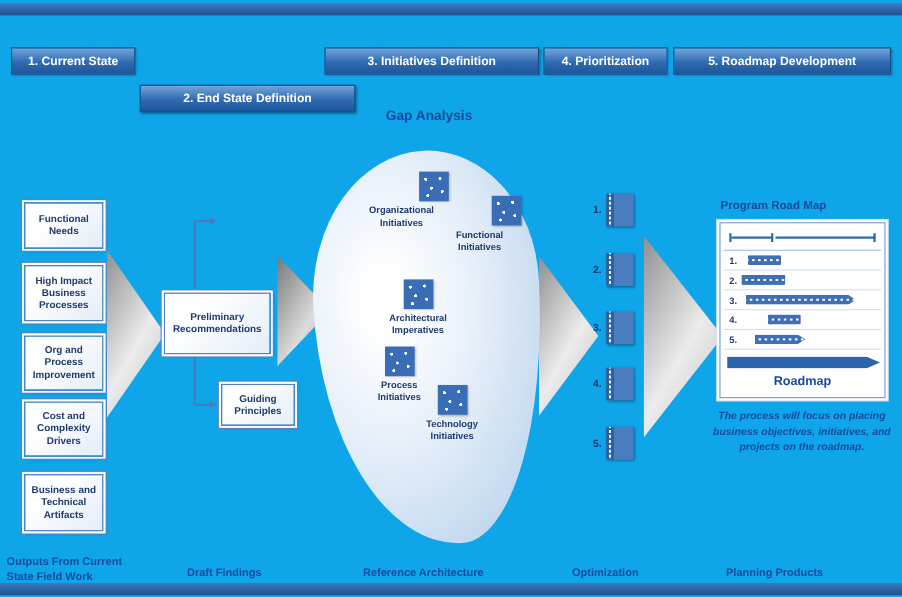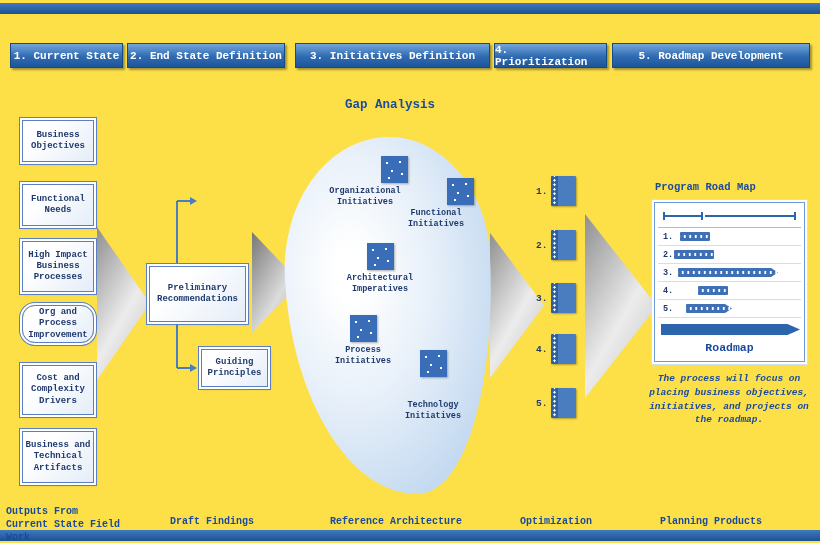--- a/index.html
+++ b/index.html
@@ -1,18 +1,18 @@
 <!DOCTYPE html>
 <html><head>
 <meta charset="utf-8">
 <style>
   html,body{margin:0;padding:0;background:#fff;}
   #canvas{
-    position:relative;width:820px;height:543px;background:#fde047;overflow:hidden;
-    font-family:Liberation Mono, monospace;
+    position:relative;width:820px;height:543px;background:#0ea5e9;overflow:hidden;
+    font-family:Liberation Sans, sans-serif;
   }
   
   .hbar{position:absolute;left:0;width:820px;height:11px;
     background:linear-gradient(#3e7abf,#1d5190);}
   
   .phase{position:absolute;top:43px;height:25px;box-sizing:border-box;
     background:linear-gradient(#74a5db 0%,#2f6bb1 55%,#1f559a 100%);
     border:1px solid #164a85;color:#fff;font-weight:bold;font-size:11px;
     display:flex;align-items:center;justify-content:center;
     box-shadow:1.5px 1.5px 2px rgba(0,0,0,.35);}
@@ -96,29 +96,28 @@
 </style>
 </head>
 <body>
 
 <div id="canvas">
 
   <div class="hbar" style="top:3px;"></div>
   <div class="hbar" style="top:530px;"></div>
 
   <div class="phase" style="left:10px;width:113px;">1. Current State</div>
-  <div class="phase" style="left:127px;width:158px;">2. End State Definition</div>
+  <div class="phase" style="left:127px;width:196px;margin-top:34px;">2. End State Definition</div>
   <div class="phase" style="left:295px;width:195px;">3. Initiatives Definition</div>
   <div class="phase" style="left:494px;width:113px;">4. Prioritization</div>
   <div class="phase" style="left:612px;width:198px;">5. Roadmap Development</div>
 
-  <div class="dbox" style="left:22px;top:120px;width:72px;height:42px;">Business Objectives</div>
   <div class="dbox" style="left:22px;top:184px;width:72px;height:42px;">Functional Needs</div>
   <div class="dbox" style="left:22px;top:241px;width:72px;height:51px;">High Impact Business Processes</div>
-  <div class="dbox" style="left:22px;top:305px;width:72px;height:38px;border-radius:13px;">Org and Process Improvement</div>
+  <div class="dbox" style="left:22px;top:305px;width:72px;height:50px;">Org and Process Improvement</div>
   <div class="dbox" style="left:22px;top:365px;width:72px;height:50px;">Cost and Complexity Drivers</div>
   <div class="dbox" style="left:22px;top:431px;width:72px;height:52px;">Business and Technical Artifacts</div>
   <div class="slabel" style="left:6px;top:505px;width:116px;">Outputs From Current State Field Work</div>
 
   <div class="garrow" style="left:97px;top:227px;width:53px;height:153px;"></div>
   <div class="garrow dark" style="left:252px;top:232px;width:48px;height:101px;"></div>
   <div class="garrow" style="left:490px;top:233px;width:54px;height:145px;"></div>
   <div class="garrow" style="left:585px;top:214px;width:72px;height:184px;"></div>
 
   <div class="cline" style="left:176px;top:201px;width:1.5px;height:167px;"></div>
@@ -135,29 +134,29 @@
   <div class="blob"></div>
 
   <div class="gitem" style="left:322px;top:156px;width:86px;align-items:flex-end;">
     <span class="init-icon"></span>
     <span>Organizational Initiatives</span>
   </div>
   <div class="gitem" style="left:398px;top:178px;width:76px;align-items:flex-end;">
     <span class="init-icon"></span>
     <span>Functional Initiatives</span>
   </div>
-  <div class="gitem" style="left:340px;top:243px;width:80px;">
+  <div class="gitem" style="left:340px;top:254px;width:80px;">
     <span class="init-icon"></span>
     <span>Architectural Imperatives</span>
   </div>
   <div class="gitem" style="left:326px;top:315px;width:74px;">
     <span class="init-icon"></span>
     <span>Process Initiatives</span>
   </div>
-  <div class="gitem" style="left:392px;top:350px;width:82px;gap:20px;">
+  <div class="gitem" style="left:370px;top:350px;width:82px;">
     <span class="init-icon"></span>
     <span>Technology Initiatives</span>
   </div>
   <div class="slabel" style="left:330px;top:515px;width:145px;">Reference Architecture</div>
 
   <div class="orow" style="top:176px;">
     <span class="onum">1.</span>
     <span class="doc-icon"></span>
   </div>
   <div class="orow" style="top:230px;">

